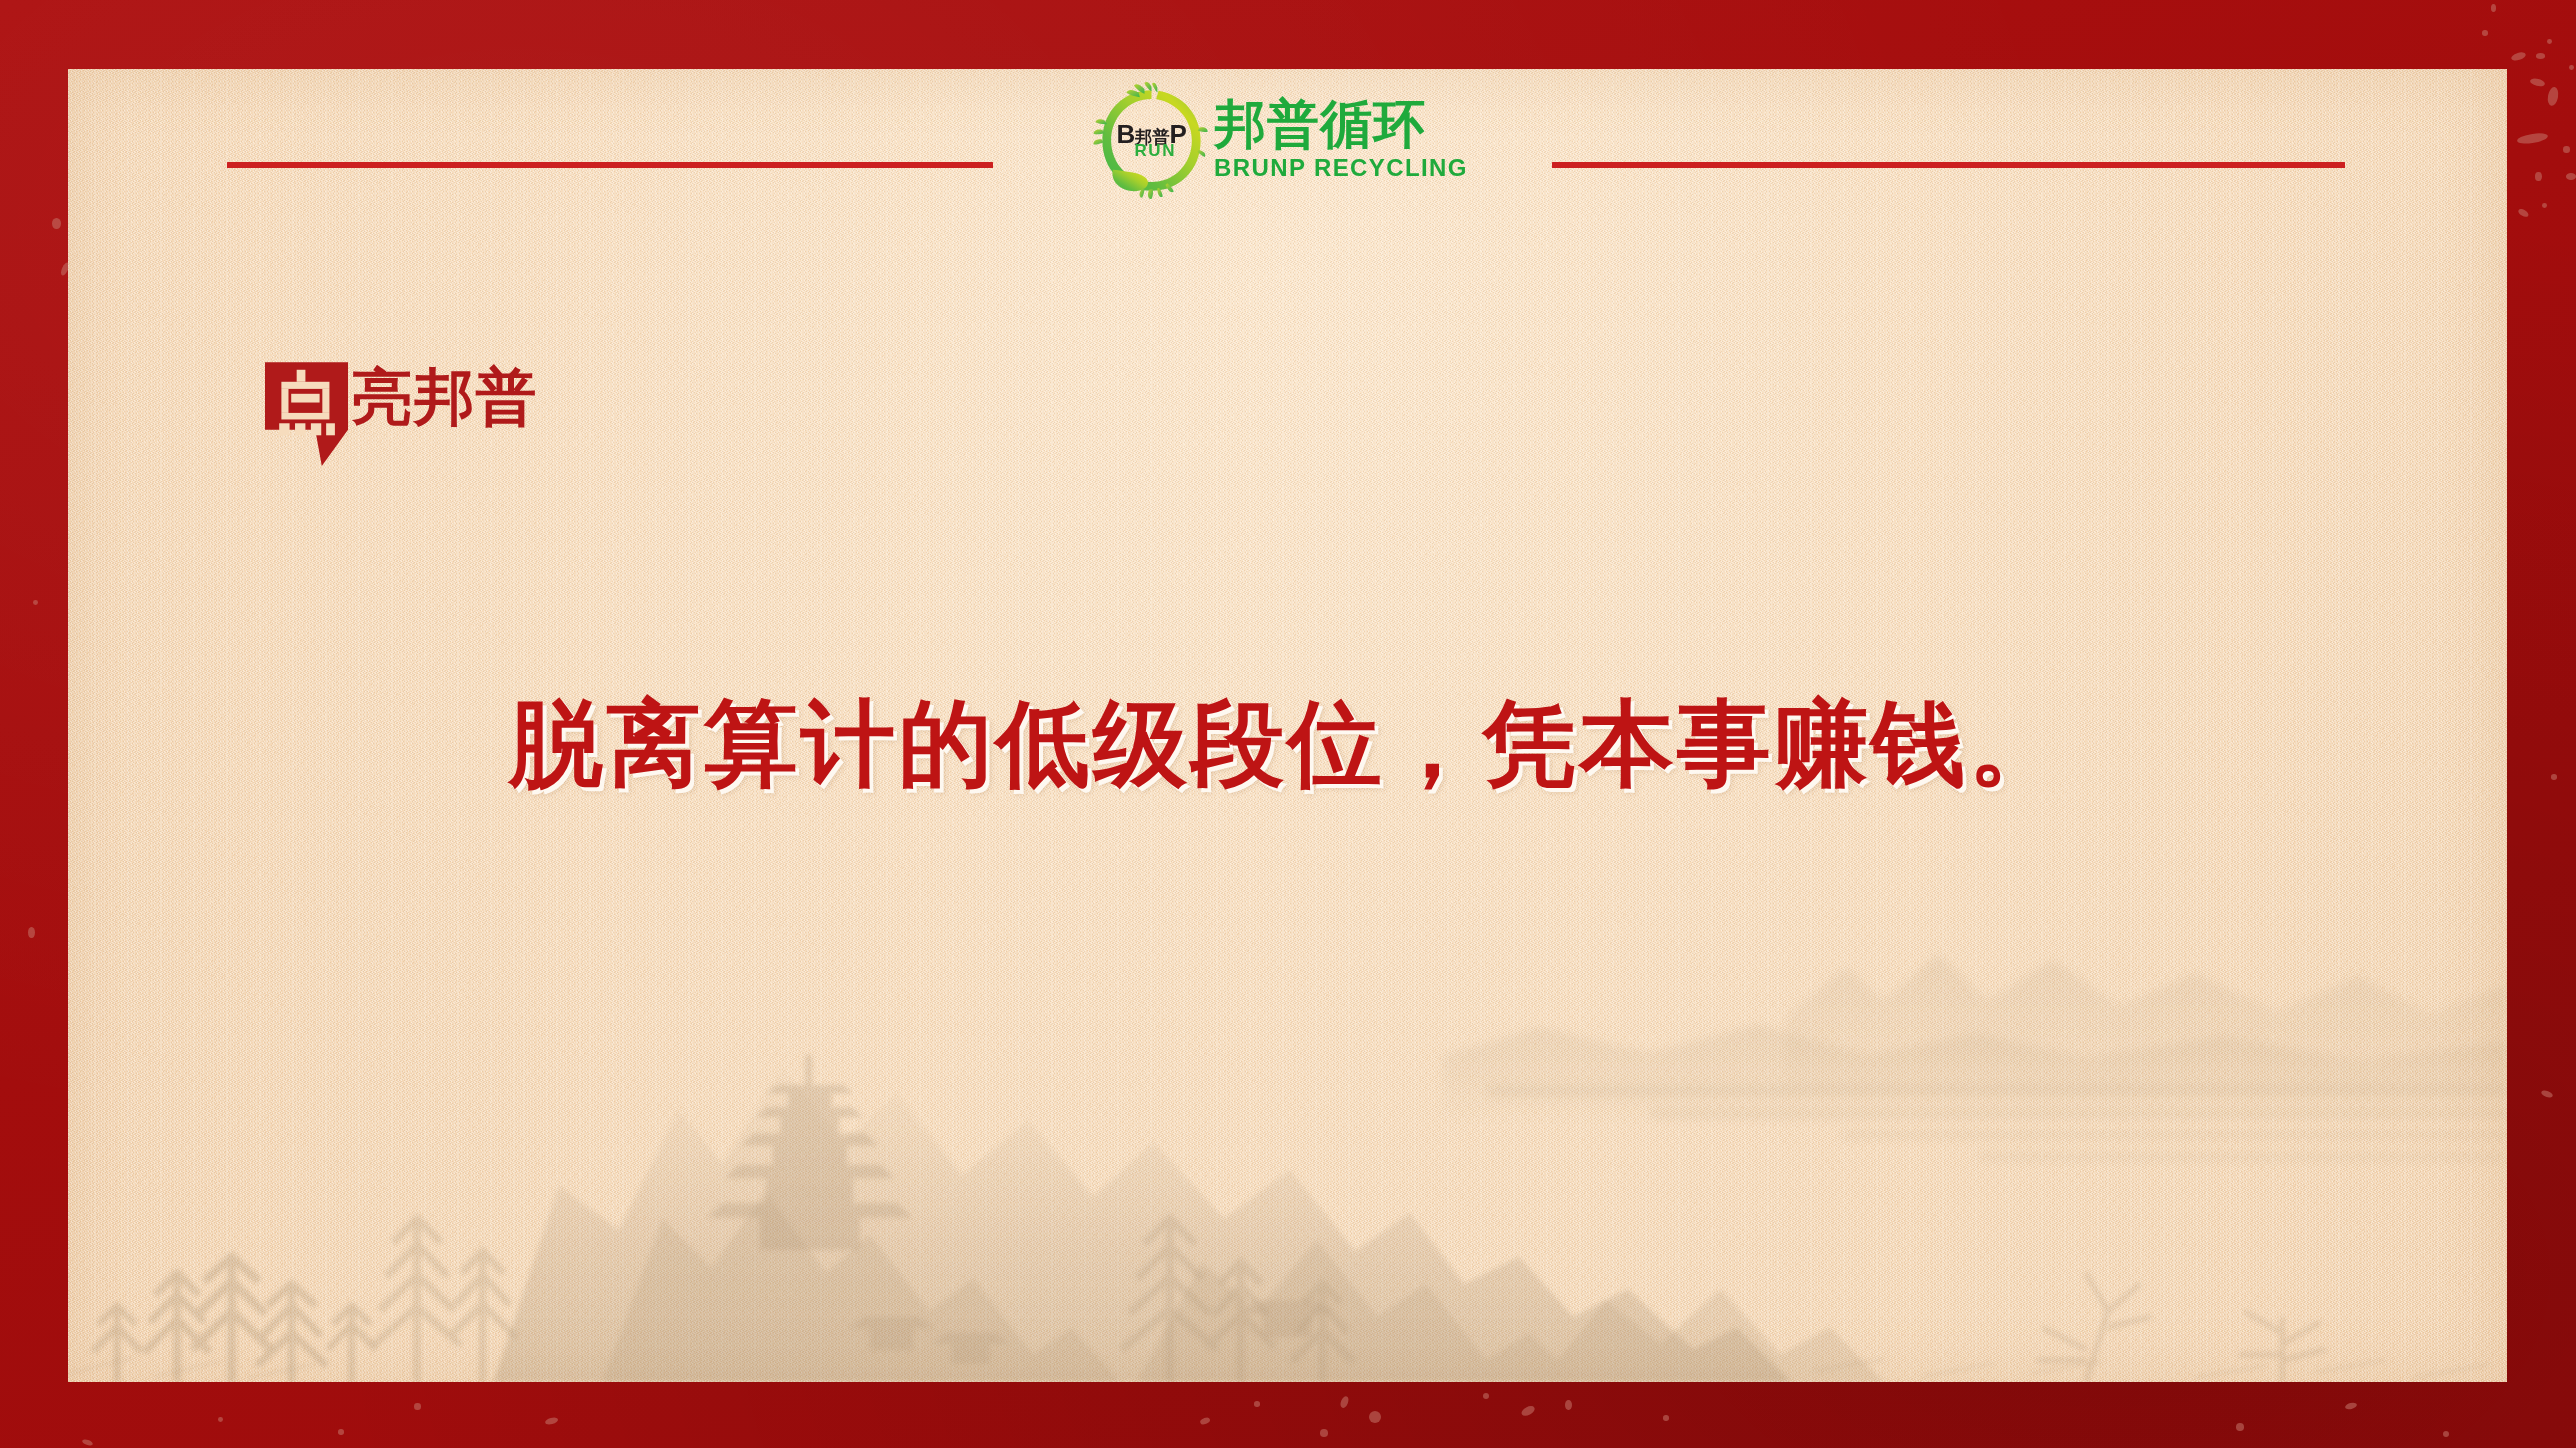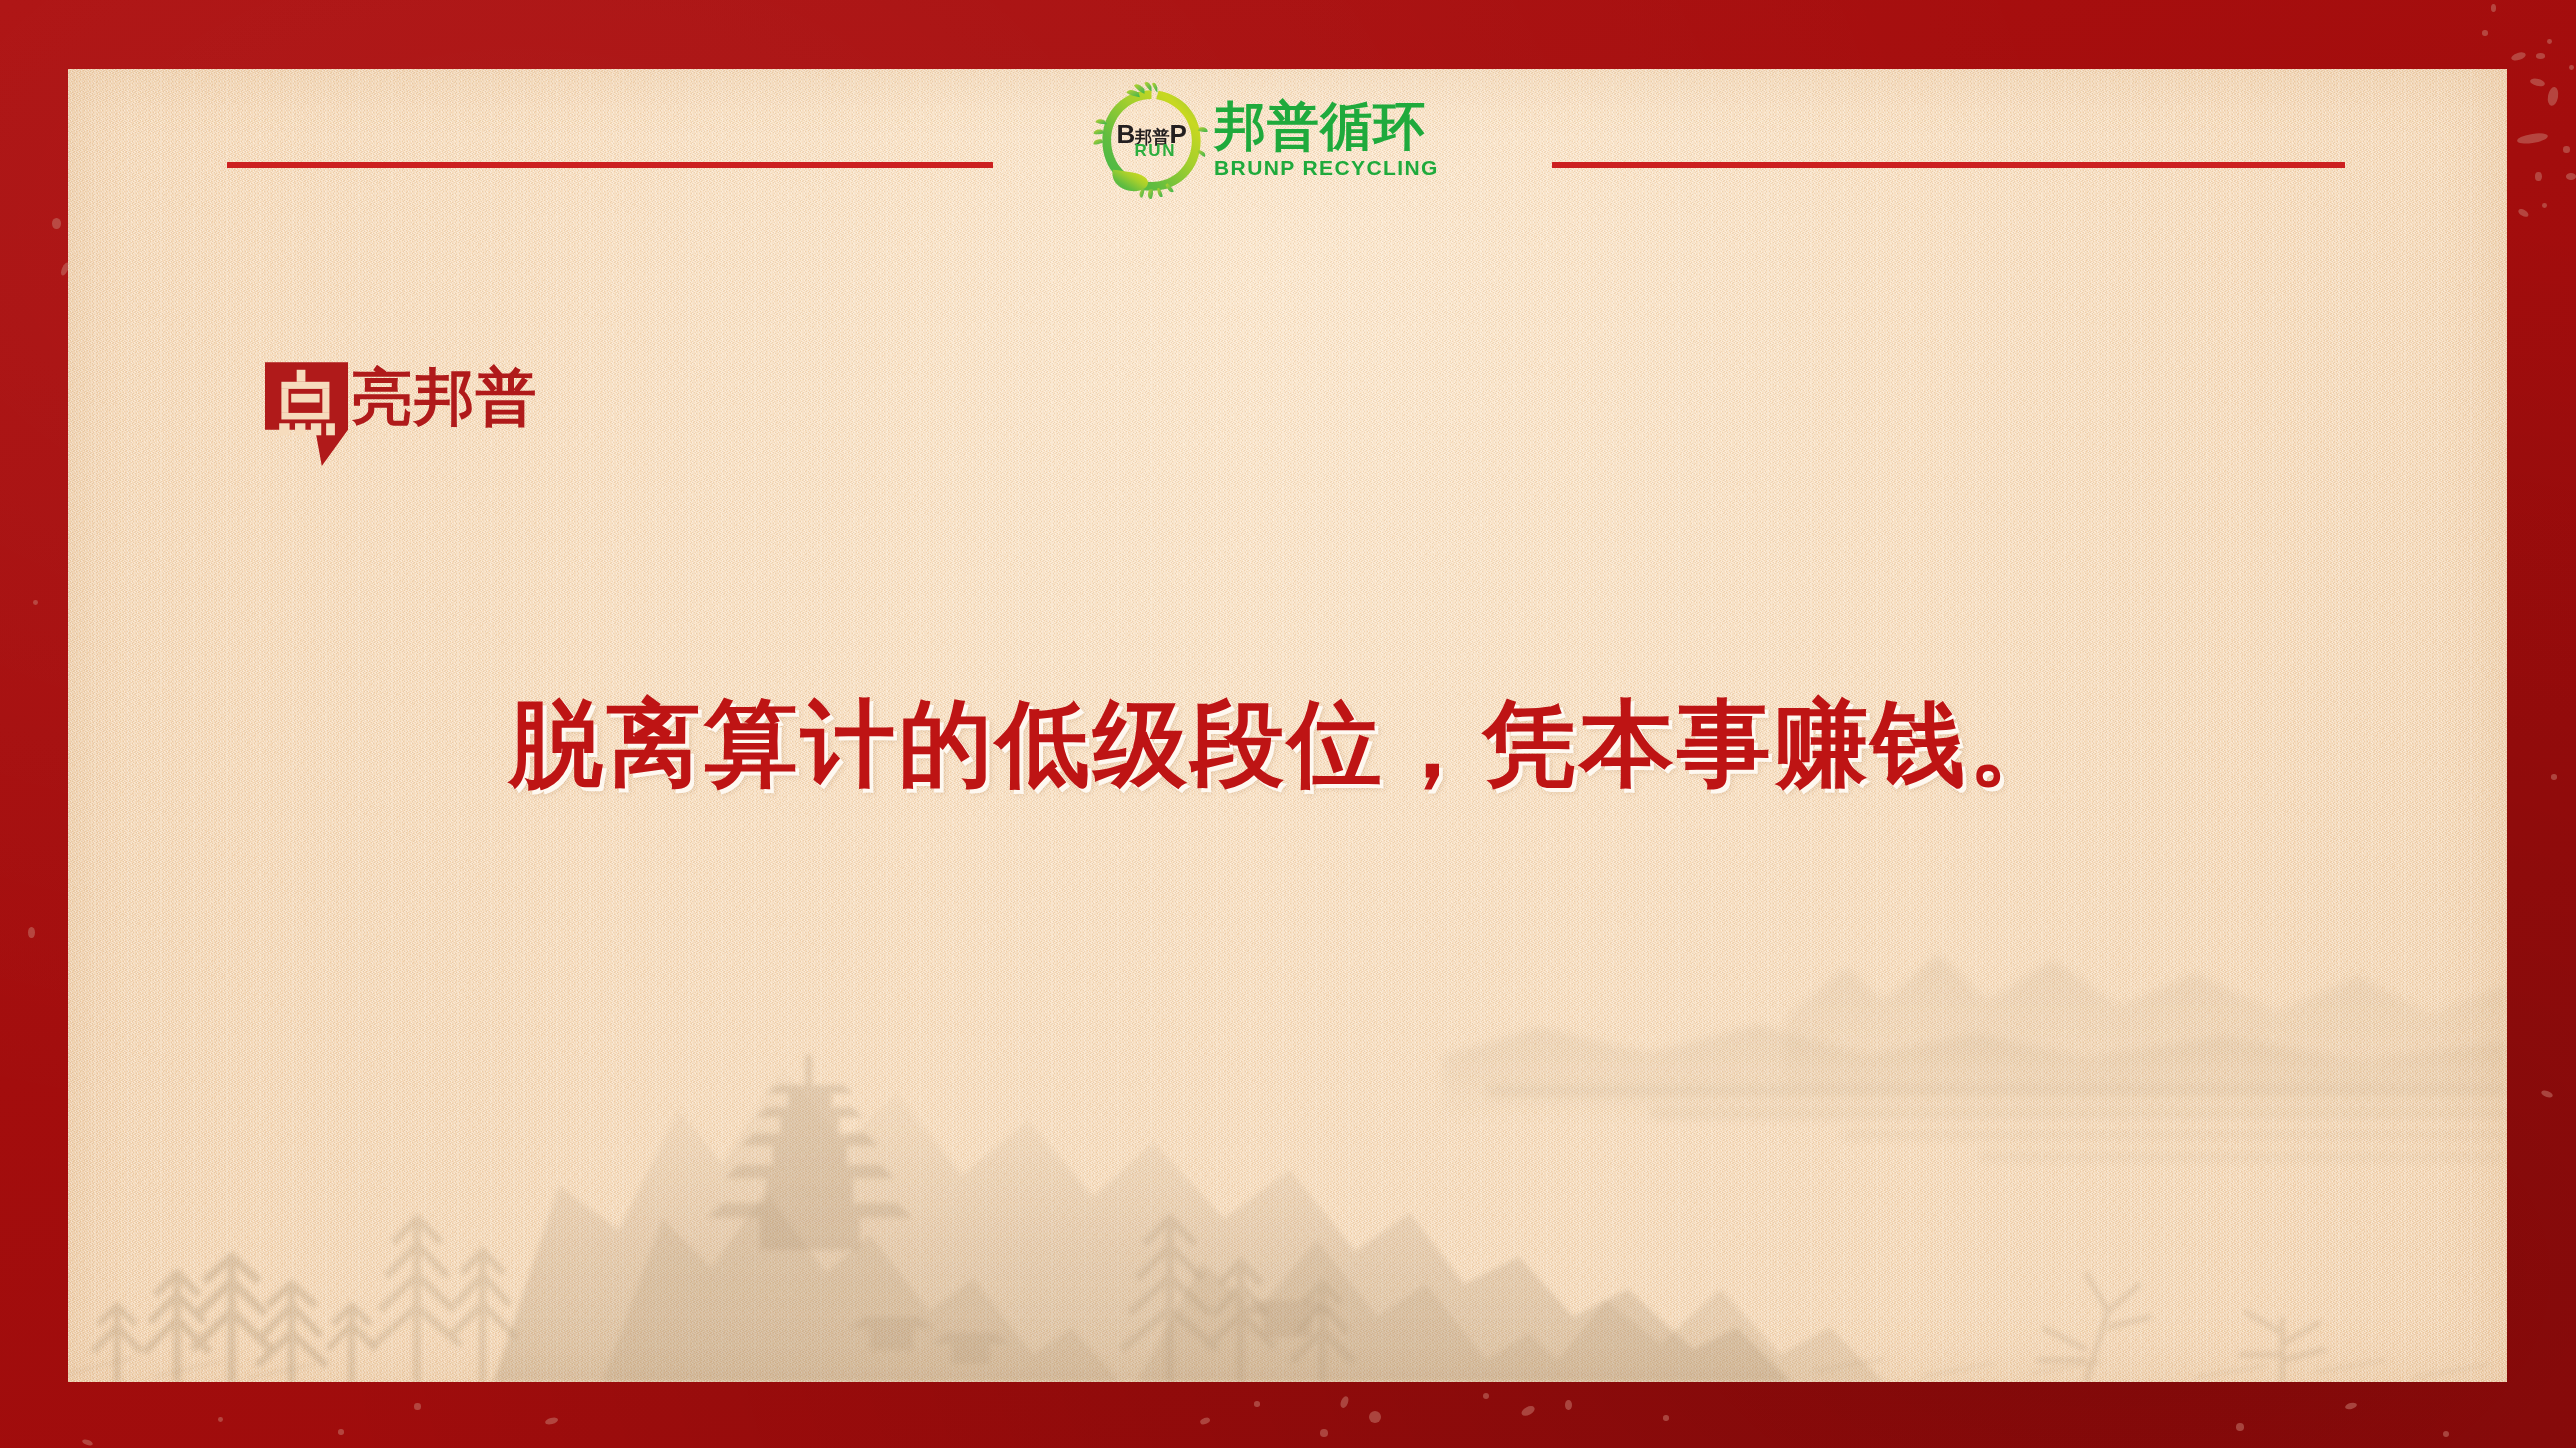--- a/index.html
+++ b/index.html
@@ -80,21 +80,21 @@
     font-size:17px; font-weight:bold; color:#2cae3e;
     letter-spacing:1.6px; margin-top:-4.9px; margin-left:7.6px;
   }
   #logo-wordmark { margin-left:4px; }
   #logo-wordmark .cn {
     font-size:52px; font-weight:bold; color:#1faa3c;
     letter-spacing:1.1px; line-height:1.02;
     font-family:"Liberation Sans","DejaVu Sans", sans-serif;
   }
   #logo-wordmark .en {
-    font-size:21px; font-weight:bold; color:#1faa3c;
+    font-size:24px; font-weight:bold; color:#1faa3c;
     letter-spacing:1.4px; margin-top:3.3px;
   }
 
   
   #tag-block {
     position:absolute; left:197px; top:293px;
     display:flex; align-items:flex-start;
   }
   #tag-bubble {
     position:relative; width:83px; height:75px; flex:0 0 83px;

